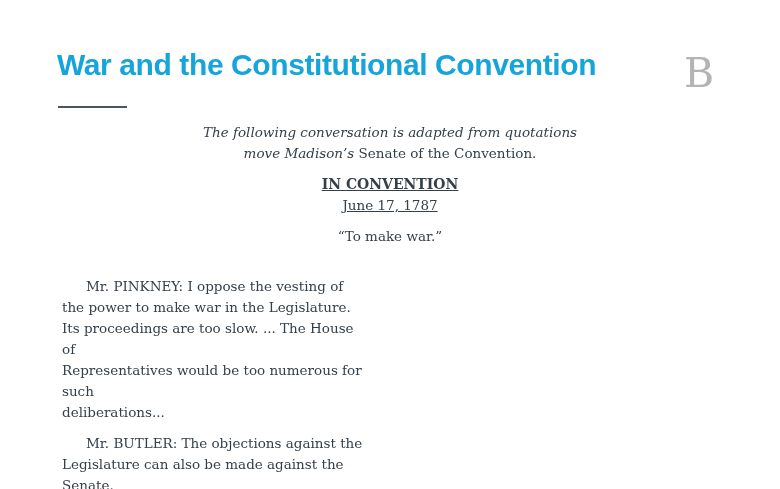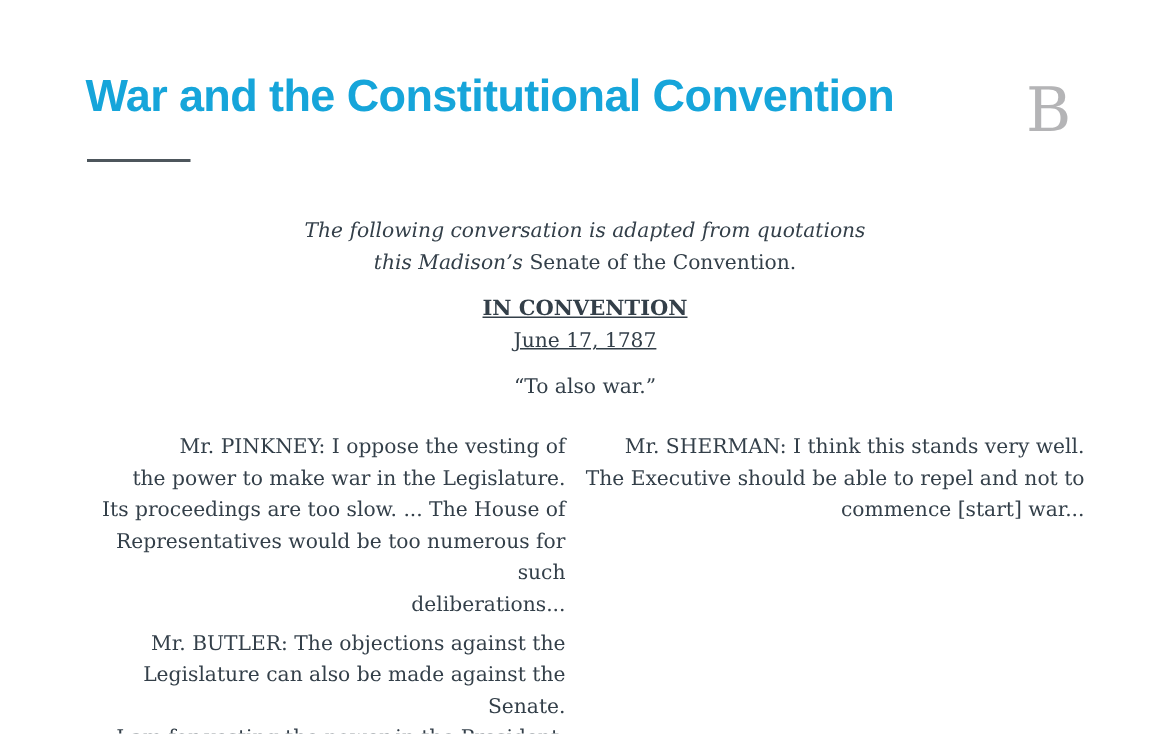--- a/index.html
+++ b/index.html
@@ -25,65 +25,64 @@
     font-family:"DejaVu Serif", serif;
     font-size:41px; line-height:41px;
     color:#b4b4b6;
   }
   .rule {
     margin:26px 0 0 58px;
     width:69px; height:2px;
     background:#4d565c;
   }
 
-  .center { text-align:center; margin-top:36px; font-size:13.5px; line-height:21px; }
+  .center { text-align:center; margin-top:14px; font-size:13.5px; line-height:21px; }
   .intro { font-style:italic; }
   .intro .roman { font-style:normal; }
   .convention { margin-top:10px;text-decoration:underline; }
   .convention .head { font-weight:bold; font-size:14px; }
   .motion { margin-top:10px; }
 
   .columns { display:flex; margin-top:19px; padding-left:52px; }
   .col-left  { width:325px; }
   .col-gap   { width:6px; flex:none; }
   .col-right { width:340px; }
   .para {
-    margin:0;
+    margin:10px;
     font-size:13.5px;
     line-height:21px;
     white-space:pre-line;
     text-indent:24px;
-    text-align:right;
   }
   .para + .para { margin-top:5px; }
 </style>
 </head>
 <body>
 
 <div class="page">
 
   <h1 class="title">War and the Constitutional Convention</h1>
 
   <div class="section-letter">B</div>
 
   <div class="rule"></div>
 
   <div class="center">
 
     <div class="intro">
       <div>The following conversation is adapted from quotations</div>
-      <div><span>this Madison’s </span><span class="roman">Senate of the Convention.</span></div>
+      <div><span>move Madison’s </span><span class="roman">Senate of the Convention.</span></div>
     </div>
 
     <div class="convention">
       <div class="head">IN CONVENTION</div>
       <div>June 17, 1787</div>
     </div>
 
-    <div class="motion">“To also war.”</div>
+    <div class="motion">“To make war.”</div>
 
   </div>
 
   <div class="columns">
 
     <div class="col-left">
       <p class="para">Mr. PINKNEY: I oppose the vesting of
 the power to make war in the Legislature.
 Its proceedings are too slow. ... The House of
 Representatives would be too numerous for such
@@ -91,20 +90,17 @@
       <p class="para">Mr. BUTLER: The objections against the
 Legislature can also be made against the Senate.
 I am for vesting the power in the President, who
 will have all the needed qualities, and will not
 make war but when the Nation will support it.</p>
     </div>
 
     <div class="col-gap"></div>
 
     <div class="col-right">
-      <p class="para">Mr. SHERMAN: I think this stands very well.
-The Executive should be able to repel and not to
-commence [start] war...</p>
     </div>
 
   </div>
 
 </div>
 
 </body></html>

